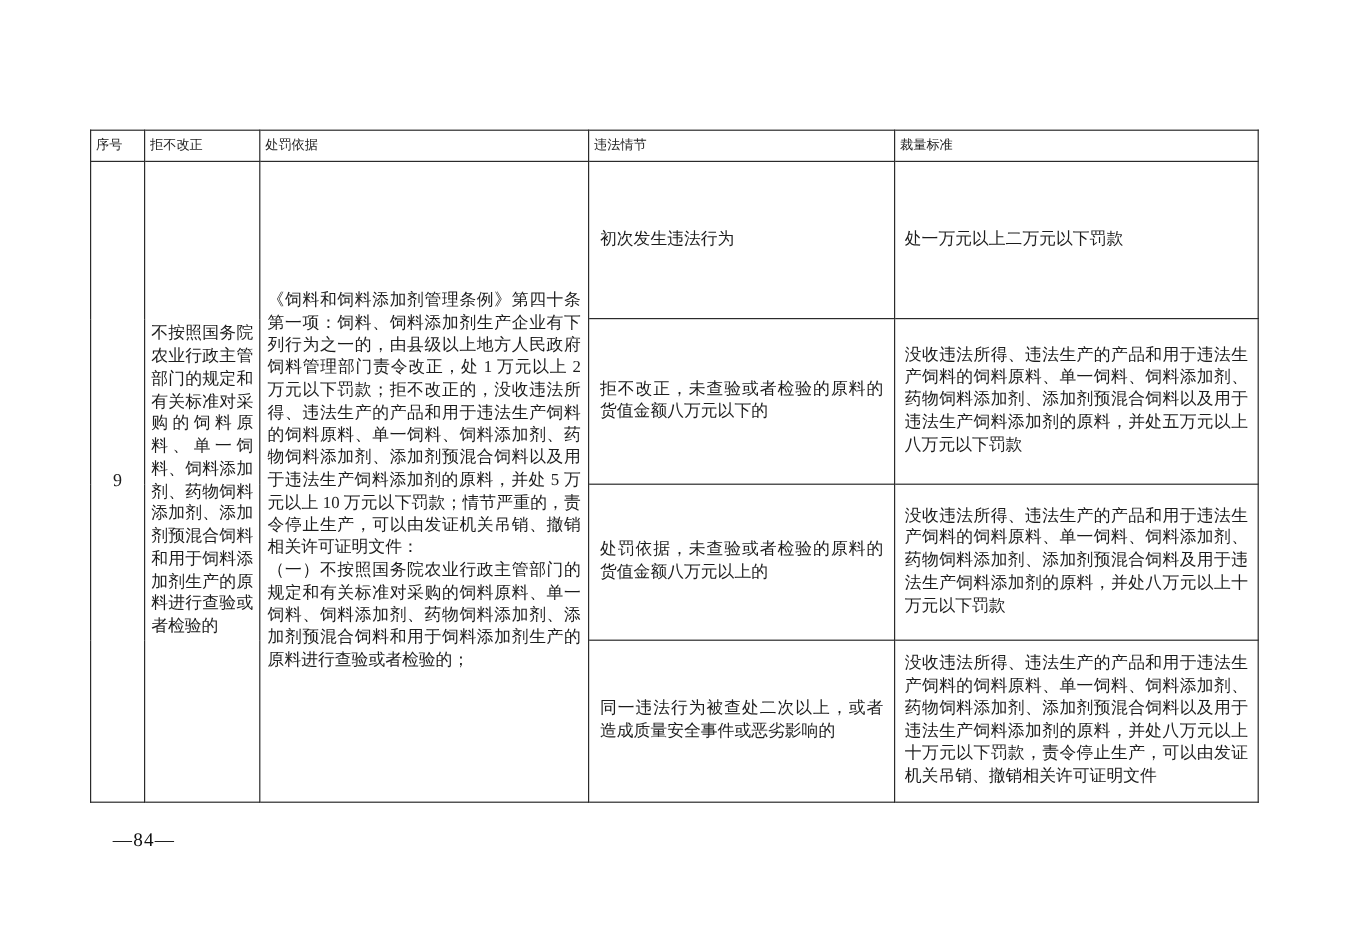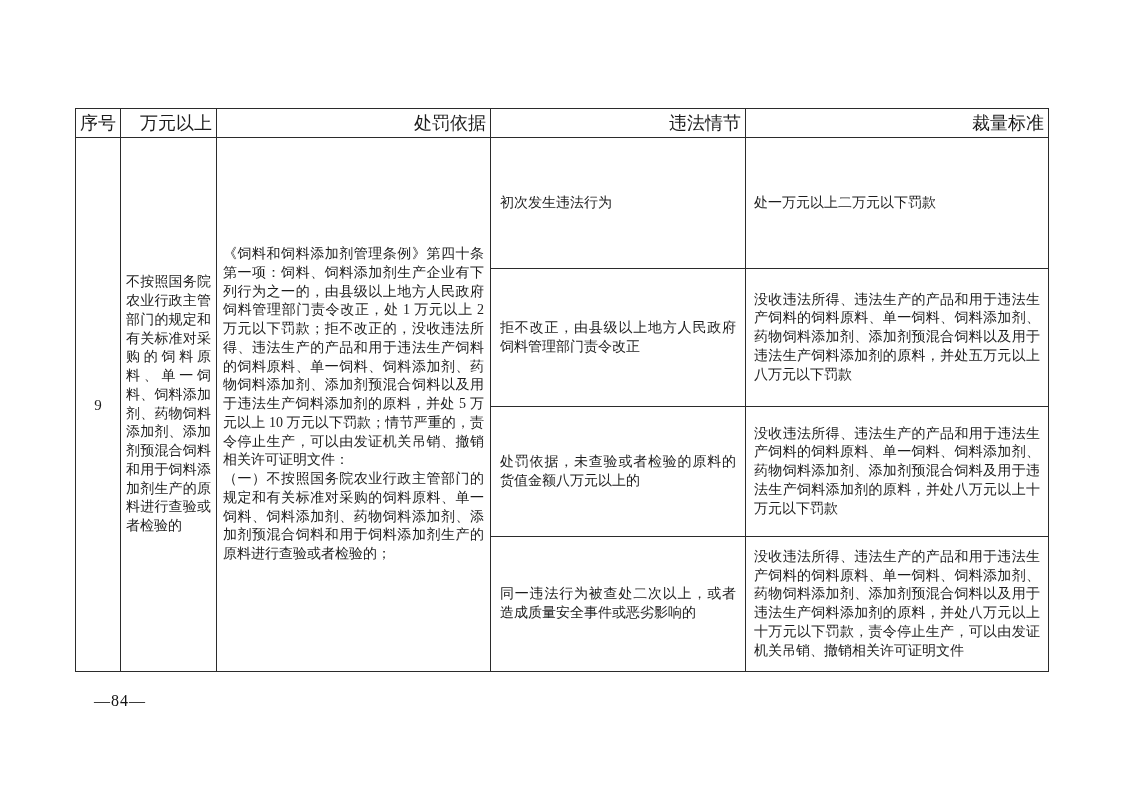--- a/index.html
+++ b/index.html
@@ -30,22 +30,22 @@
     color: #1c1c1c;
   }
   table.reg-table th,
   table.reg-table td {
     border: 1px solid #2b2b2b;
     vertical-align: middle;
     font-weight: normal;
   }
   table.reg-table thead th {
     height: 26px;
-    text-align: right;
-    font-size: 18px;
+    text-align: left;
+    font-size: 11px;
     padding: 2px 4px;
   }
   .c-index   { width: 45px;  text-align: center; font-size: 15px; }
   .c-beh     { width: 96px;  padding: 0 5px; }
   .c-basis   { width: 274px; padding: 4px 6px; }
   .c-circ    { width: 255px; padding: 21px 9px; }
   .c-std     { width: 303px; padding: 6px 8px; }
   .jtext {
     text-align: justify;
     text-justify: inter-ideograph;
@@ -68,21 +68,21 @@
 </head>
 <body>
 
 <div class="page">
 
   <div class="table-wrap">
     <table class="reg-table">
       <thead>
         <tr>
           <th class="c-index">序号</th>
-          <th class="c-beh">万元以上</th>
+          <th class="c-beh">拒不改正</th>
           <th class="c-basis">处罚依据</th>
           <th class="c-circ">违法情节</th>
           <th class="c-std">裁量标准</th>
         </tr>
       </thead>
       <tbody>
         <tr class="sub-r1">
           <td class="c-index" rowspan="4">9</td>
           <td class="c-beh" rowspan="4">
             <div class="jtext">不按照国务院农业行政主管部门的规定和有关标准对采购的饲料原料、单一饲料、饲料添加剂、药物饲料添加剂、添加剂预混合饲料和用于饲料添加剂生产的原料进行查验或者检验的</div>
@@ -93,21 +93,21 @@
           </td>
           <td class="c-circ">
             <div class="jtext">初次发生违法行为</div>
           </td>
           <td class="c-std">
             <div class="jtext">处一万元以上二万元以下罚款</div>
           </td>
         </tr>
         <tr class="sub-r2">
           <td class="c-circ">
-            <div class="jtext">拒不改正，由县级以上地方人民政府饲料管理部门责令改正</div>
+            <div class="jtext">拒不改正，未查验或者检验的原料的货值金额八万元以下的</div>
           </td>
           <td class="c-std">
             <div class="jtext">没收违法所得、违法生产的产品和用于违法生产饲料的饲料原料、单一饲料、饲料添加剂、药物饲料添加剂、添加剂预混合饲料以及用于违法生产饲料添加剂的原料，并处五万元以上八万元以下罚款</div>
           </td>
         </tr>
         <tr class="sub-r3">
           <td class="c-circ">
             <div class="jtext">处罚依据，未查验或者检验的原料的货值金额八万元以上的</div>
           </td>
           <td class="c-std">

